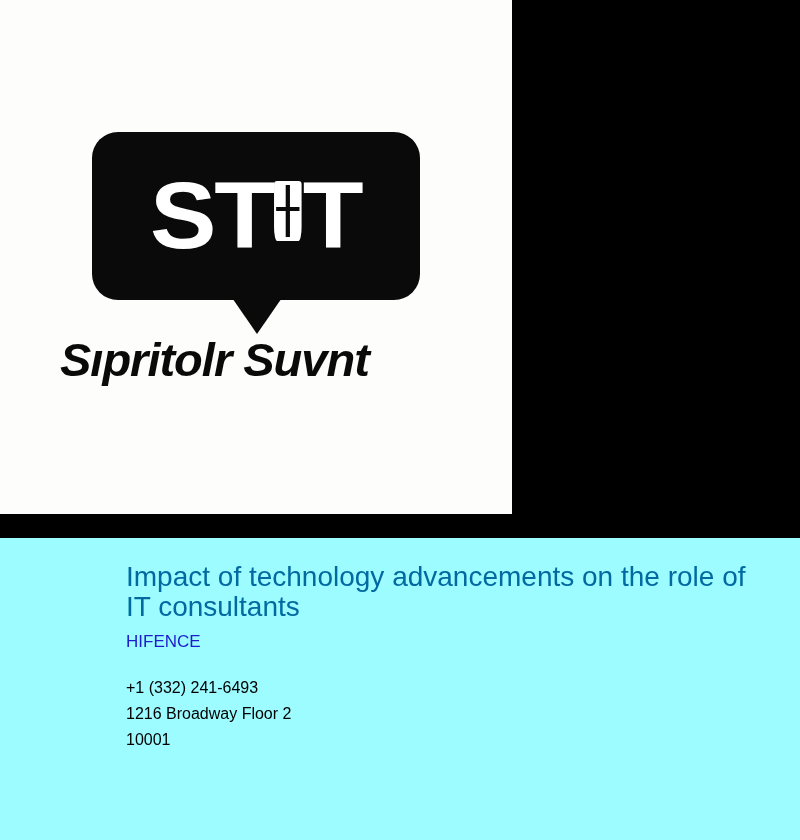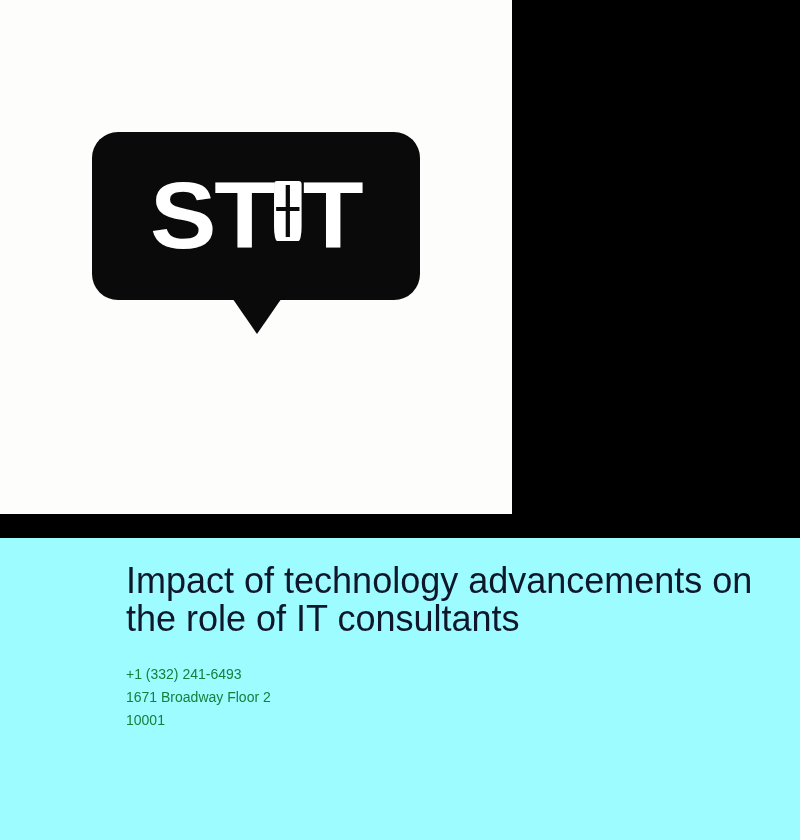--- a/index.html
+++ b/index.html
@@ -143,23 +143,23 @@
   }
 
   .info-inner {
     position: absolute;
     left: 126px;
     top: 24px;
     right: 26px;
   }
 
   .card-title {
-    color: #0f172a;
-    font-family: "Liberation Sans", sans-serif;
-    font-size: 36px;
+    color: #0369a1;
+    font-family: "Liberation Sans", sans-serif;
+    font-size: 28px;
     font-weight: normal;
     line-height: 1.06;
     margin: 0;
     max-width: 640px;
   }
 
   .card-brand {
     color: #1d1dcc;
     font-family: "Liberation Sans", sans-serif;
     font-size: 17px;
@@ -168,23 +168,23 @@
     margin: 12px 0 0 0;
   }
 
   .card-contact {
     margin: 25px 0 0 0;
     padding: 0;
     list-style: none;
   }
 
   .card-contact li {
-    color: #15803d;
-    font-family: "Liberation Sans", sans-serif;
-    font-size: 14px;
+    color: #000000;
+    font-family: "Liberation Sans", sans-serif;
+    font-size: 16px;
     line-height: 1.62;
     white-space: nowrap;
   }
 
   .card-url {
     margin: 5px 0 0 0;
     color: #1d2a8f;
     font-family: "Liberation Sans", sans-serif;
     font-size: 9px;
     line-height: 1.3;
@@ -205,30 +205,32 @@
       <div class="bubble-tail"></div>
       <div class="bubble-text">
         <div class="bubble-letters">
           <span>ST</span>
           <span class="bubble-glyph"></span>
           <span>T</span>
         </div>
       </div>
     </div>
 
+    <div class="logo-tagline">Sıpritolr Suvnt</div>
   </div>
 
   <div class="info-card">
     <div class="info-inner">
 
       <h1 class="card-title">Impact of technology advancements on the role of IT consultants</h1>
 
+      <div class="card-brand">HIFENCE</div>
 
       <ul class="card-contact">
         <li>+1 (332) 241-6493</li>
-        <li>1671 Broadway Floor 2</li>
+        <li>1216 Broadway Floor 2</li>
         <li>10001</li>
       </ul>
 
     </div>
   </div>
 
 </div>
 
 </body></html>

